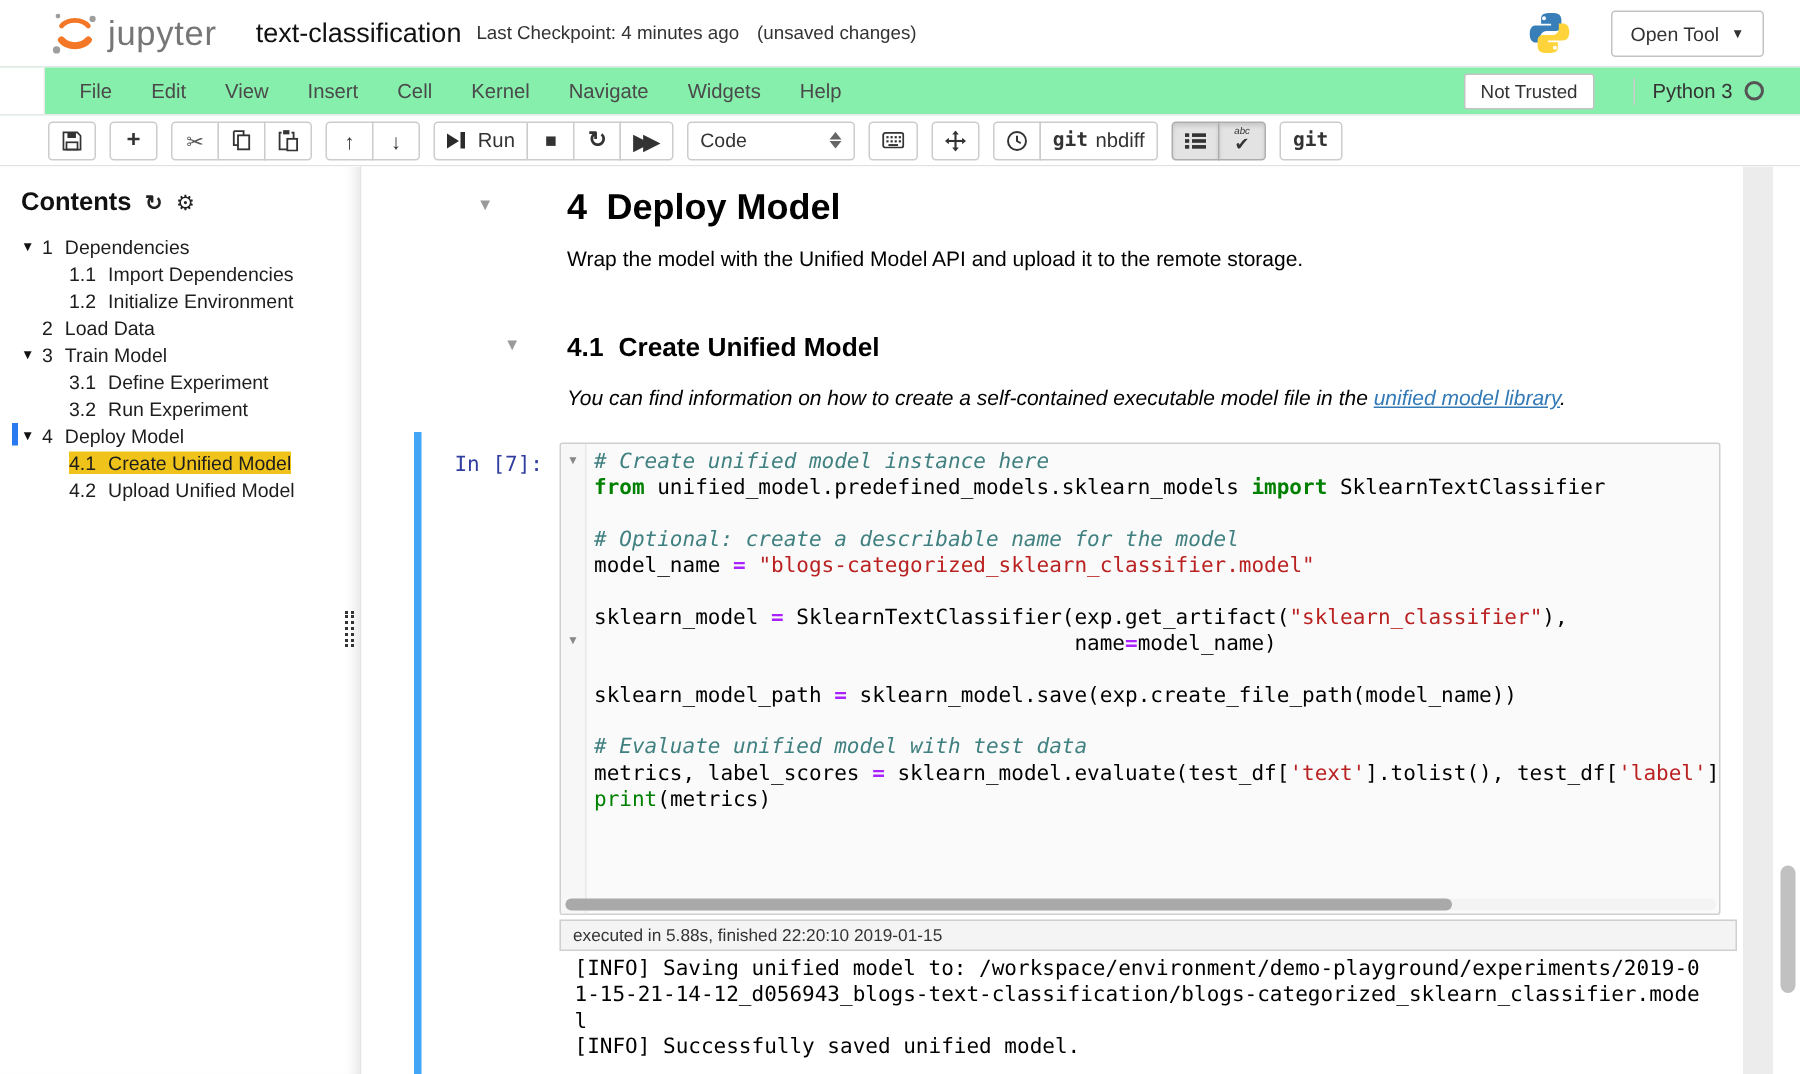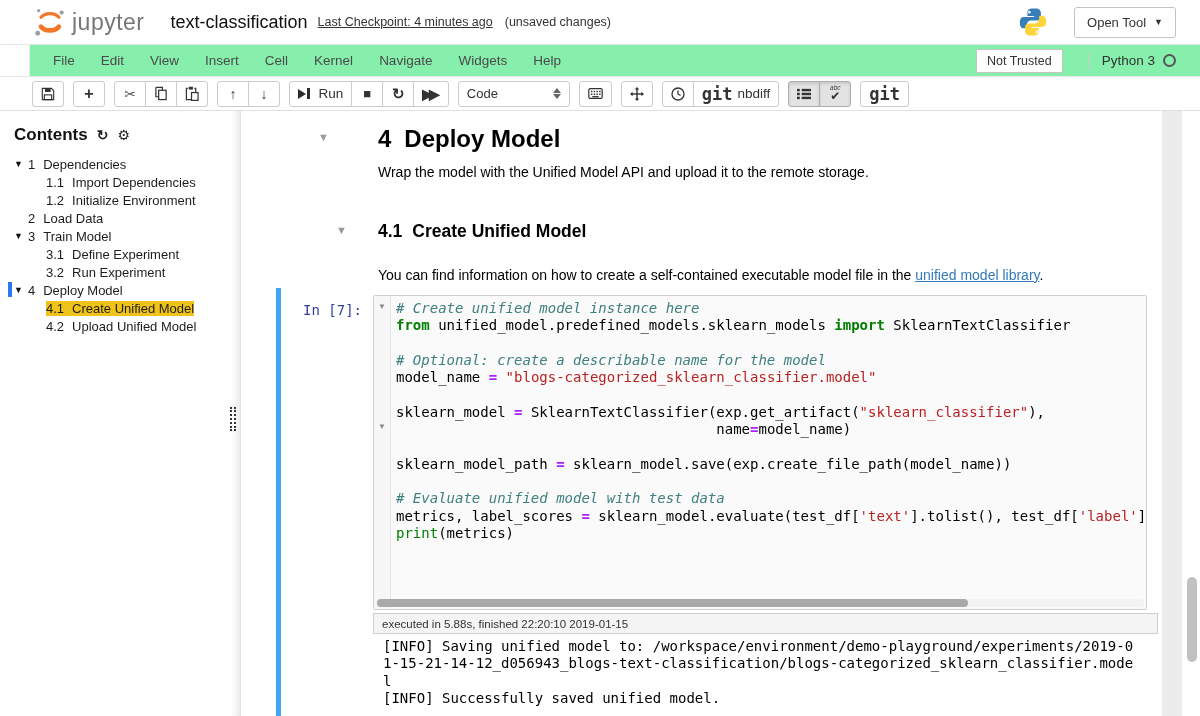--- a/index.html
+++ b/index.html
@@ -6,21 +6,21 @@
   html,body { width:1200px; height:716px; overflow:hidden; background:#fff;
               font-family:"Liberation Sans", sans-serif; }
   #app { position:relative; width:1200px; height:716px; background:#fff; }
 
   
   .header { height:45px; display:flex; align-items:center; padding:0 24px 0 32px;
             border-bottom:1px solid #e7e7e7; background:#fff; }
   .logo { display:flex; align-items:center; }
   .logo-text { font-size:23px; color:#767677; letter-spacing:.5px; margin-left:6px; }
   .nb-title { font-size:18px; color:#111; margin-left:26px; }
-  .checkpoint { font-size:12.5px; color:#333; margin-left:10px;text-decoration:underline; }
+  .checkpoint { font-size:12.5px; color:#333; margin-left:10px; }
   .changes { font-size:12.5px; color:#333; margin-left:12px; }
   .spacer { flex:1; }
   .py-logo { margin-right:26px; display:flex; }
   .open-tool { display:flex; align-items:center; gap:8px; background:#fff;
                border:1px solid #c3c3c3; border-radius:3px; padding:7px 12px;
                font-size:13px; color:#333; font-family:inherit; cursor:pointer; }
   .open-tool .caret { font-size:9px; color:#333; }
 
   
   .menubar { height:32px; display:flex; align-items:center; background:#86efac;
@@ -54,21 +54,21 @@
   .run-bar { width:2.5px; height:11px; background:#2b2b2b; margin-left:1px; }
   .run-label { font-size:13.5px; margin-left:4px; }
   .ff { letter-spacing:-4px; font-size:11px; font-weight:bold; padding-right:4px; }
   .cell-type { width:112px; height:26px; border:1px solid #ccc; border-radius:3px;
                display:flex; align-items:center; padding:0 8px; font-size:13px; color:#333;
                margin-right:9px; cursor:pointer; background:#fff; }
   .sel-arrows { margin-left:auto; display:flex; flex-direction:column; gap:1px; }
   .sel-arrows i { width:0; height:0; border-left:4px solid transparent; border-right:4px solid transparent; }
   .sel-arrows .up { border-bottom:5px solid #666; }
   .sel-arrows .dn { border-top:5px solid #666; }
-  .git-label { font-family:"DejaVu Sans Mono", monospace; font-weight:bold; font-size:17px; }
+  .git-label { font-family:"DejaVu Sans Mono", monospace; font-weight:bold; font-size:13px; }
   .nbdiff-label { font-size:13.5px; }
   .abc-check { display:flex; flex-direction:column; align-items:center; line-height:1; }
   .abc-check .abc { font-size:6.5px; font-style:italic; color:#333; }
   .abc-check .chk { font-size:12px; margin-top:-1px; }
 
   
   .content { position:relative; display:flex; height:605px; background:#fff; }
 
   .sidebar { flex:0 0 241px; background:#fff; border-right:1px solid #e3e3e3;
              box-shadow:inset -9px 0 9px -7px rgba(0,0,0,.12); padding:14px 0 0 14px; }
@@ -400,21 +400,21 @@
       <span class="hcaret" style="left:77px; top:20px;">▼</span>
       <div class="h1">
         <span class="hnum">4</span><span>Deploy Model</span>
       </div>
       <div class="para" style="top:53px;">Wrap the model with the Unified Model API and upload it to the remote storage.</div>
 
       <span class="hcaret" style="left:95px; top:113px;">▼</span>
       <div class="h2">
         <span class="hnum" style="margin-right:10px;">4.1</span><span>Create Unified Model</span>
       </div>
-      <div class="para" style="top:156px;">
+      <div class="para" style="top:146px;font-style:italic;">
         <span>You can find information on how to create a self-contained executable model file in the </span><a>unified model library</a><span>.</span>
       </div>
 
       <div class="sel-bar"></div>
       <div class="prompt">In [7]:</div>
       <div class="input-box">
         <div class="gutter">
           <span class="fold" style="top:6px;">▼</span>
           <span class="fold" style="top:126px;">▼</span>
         </div>

